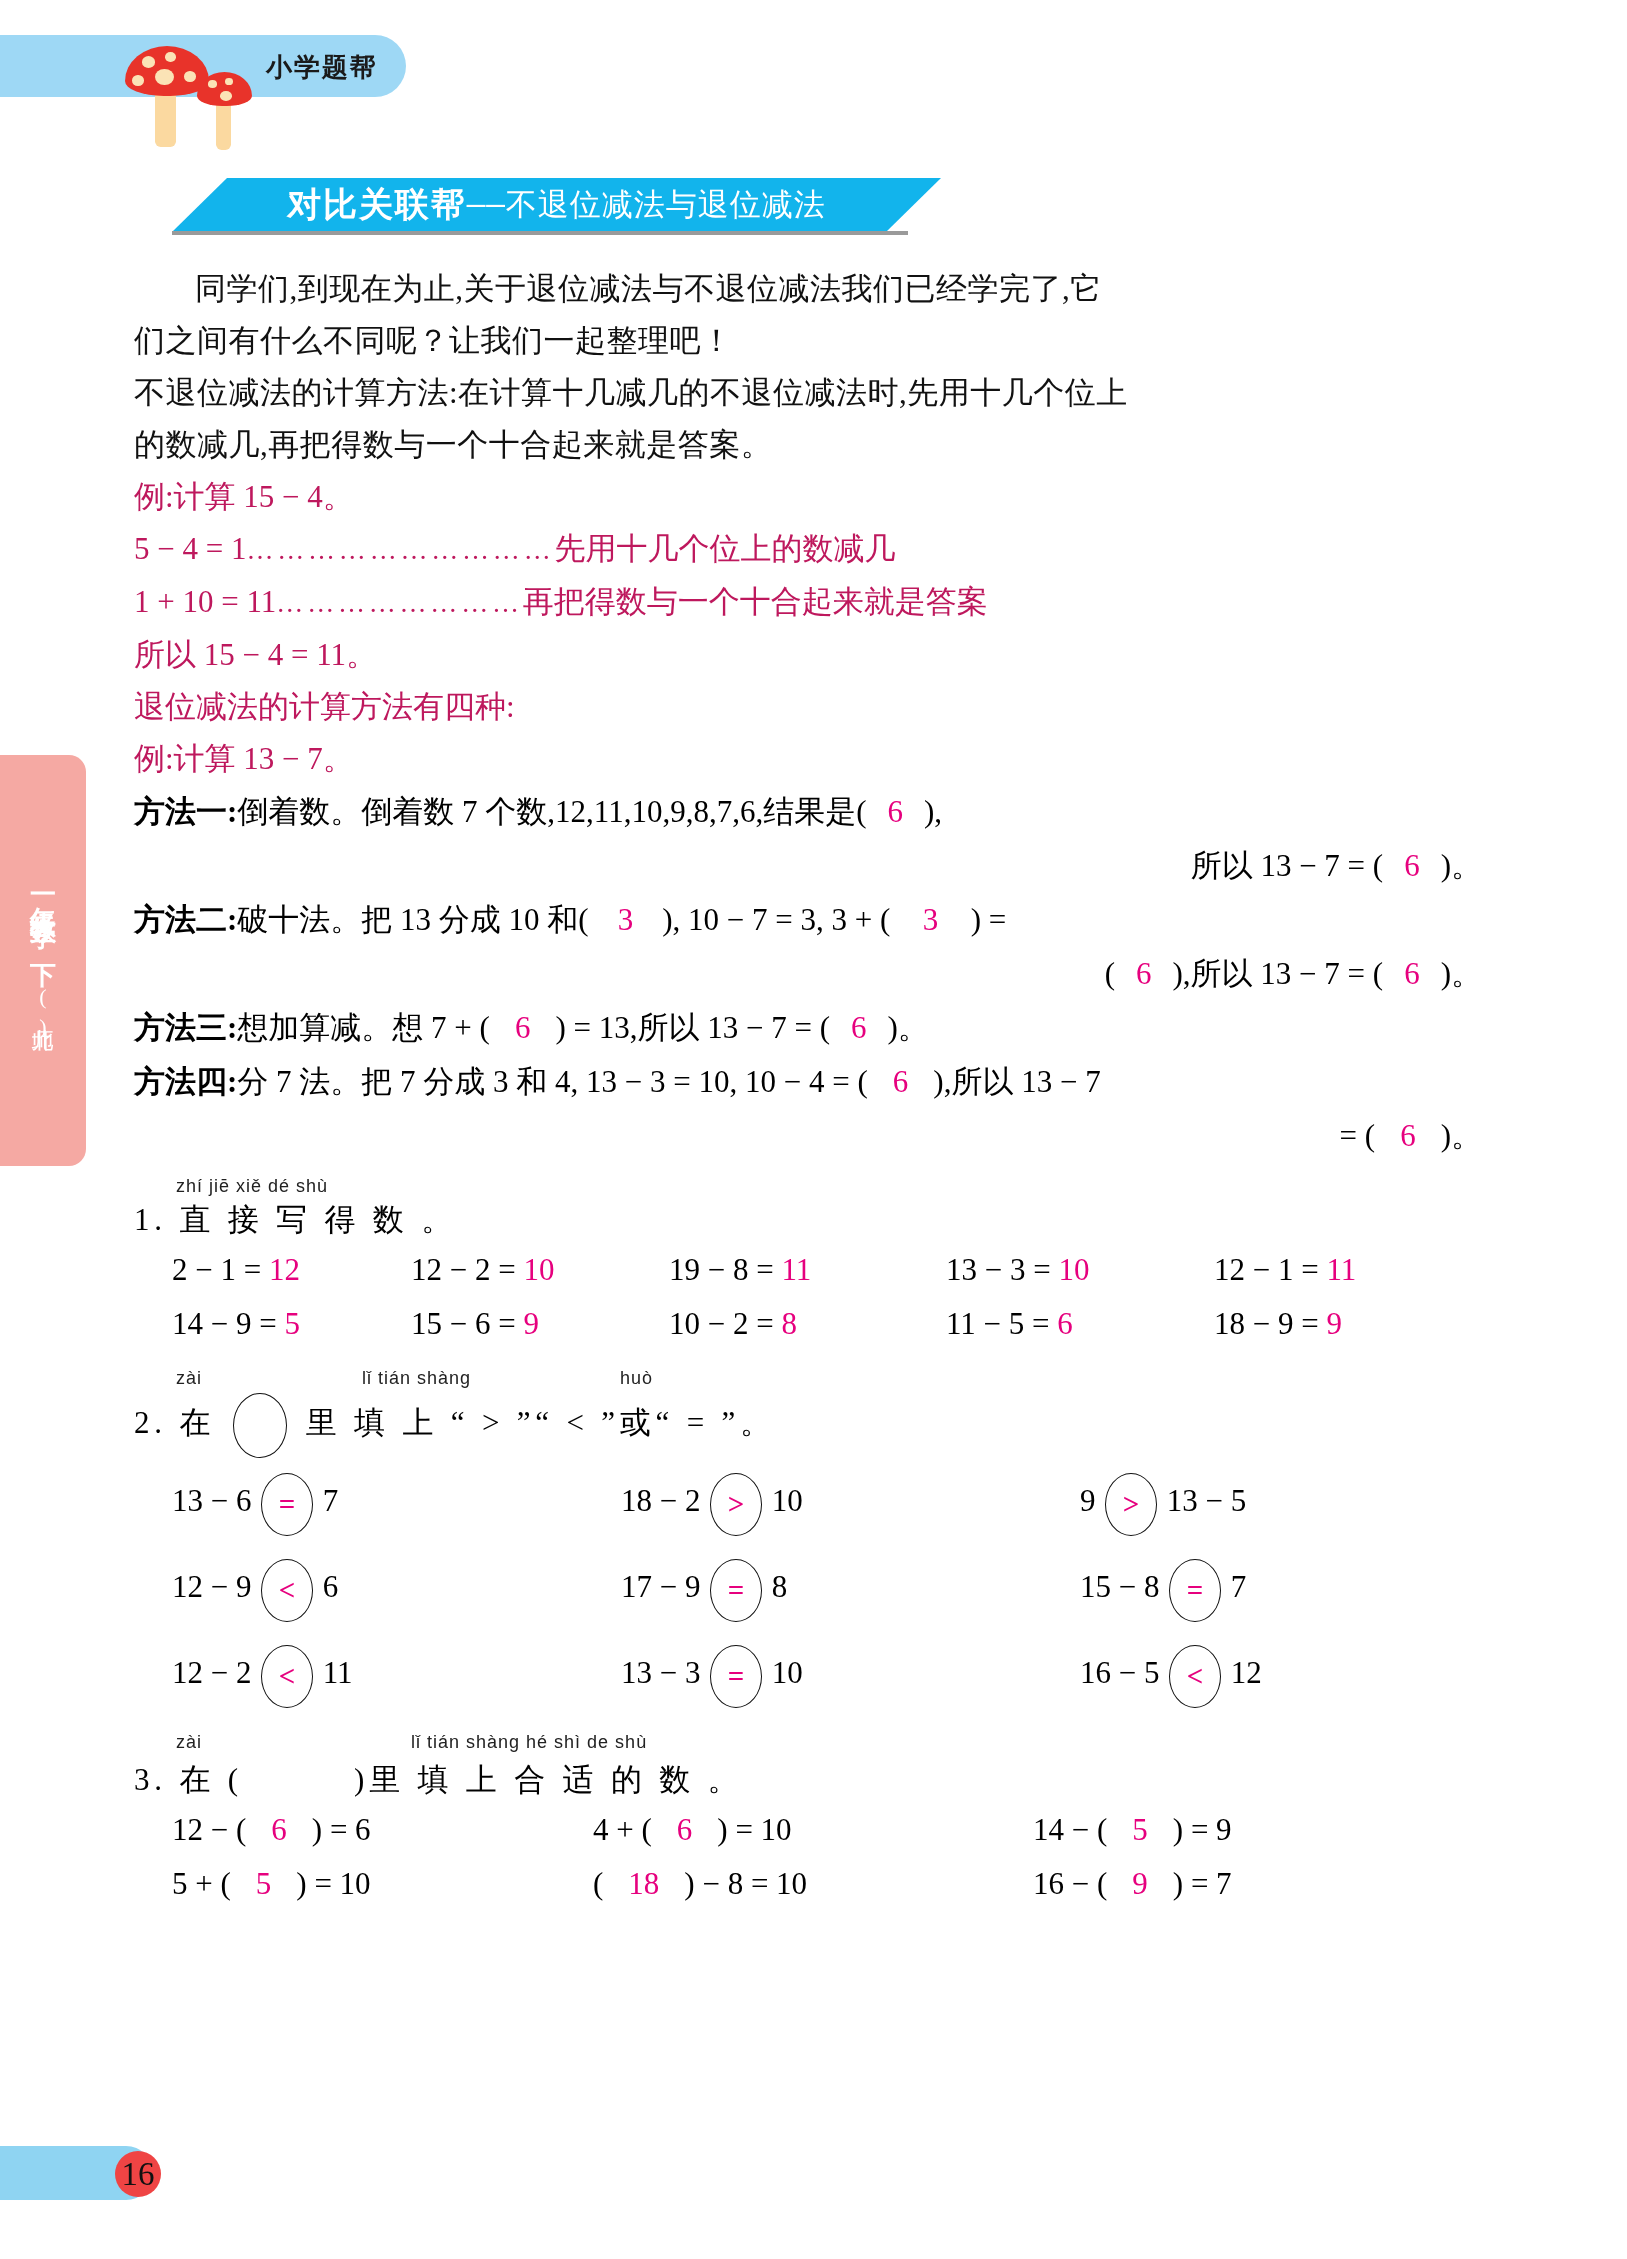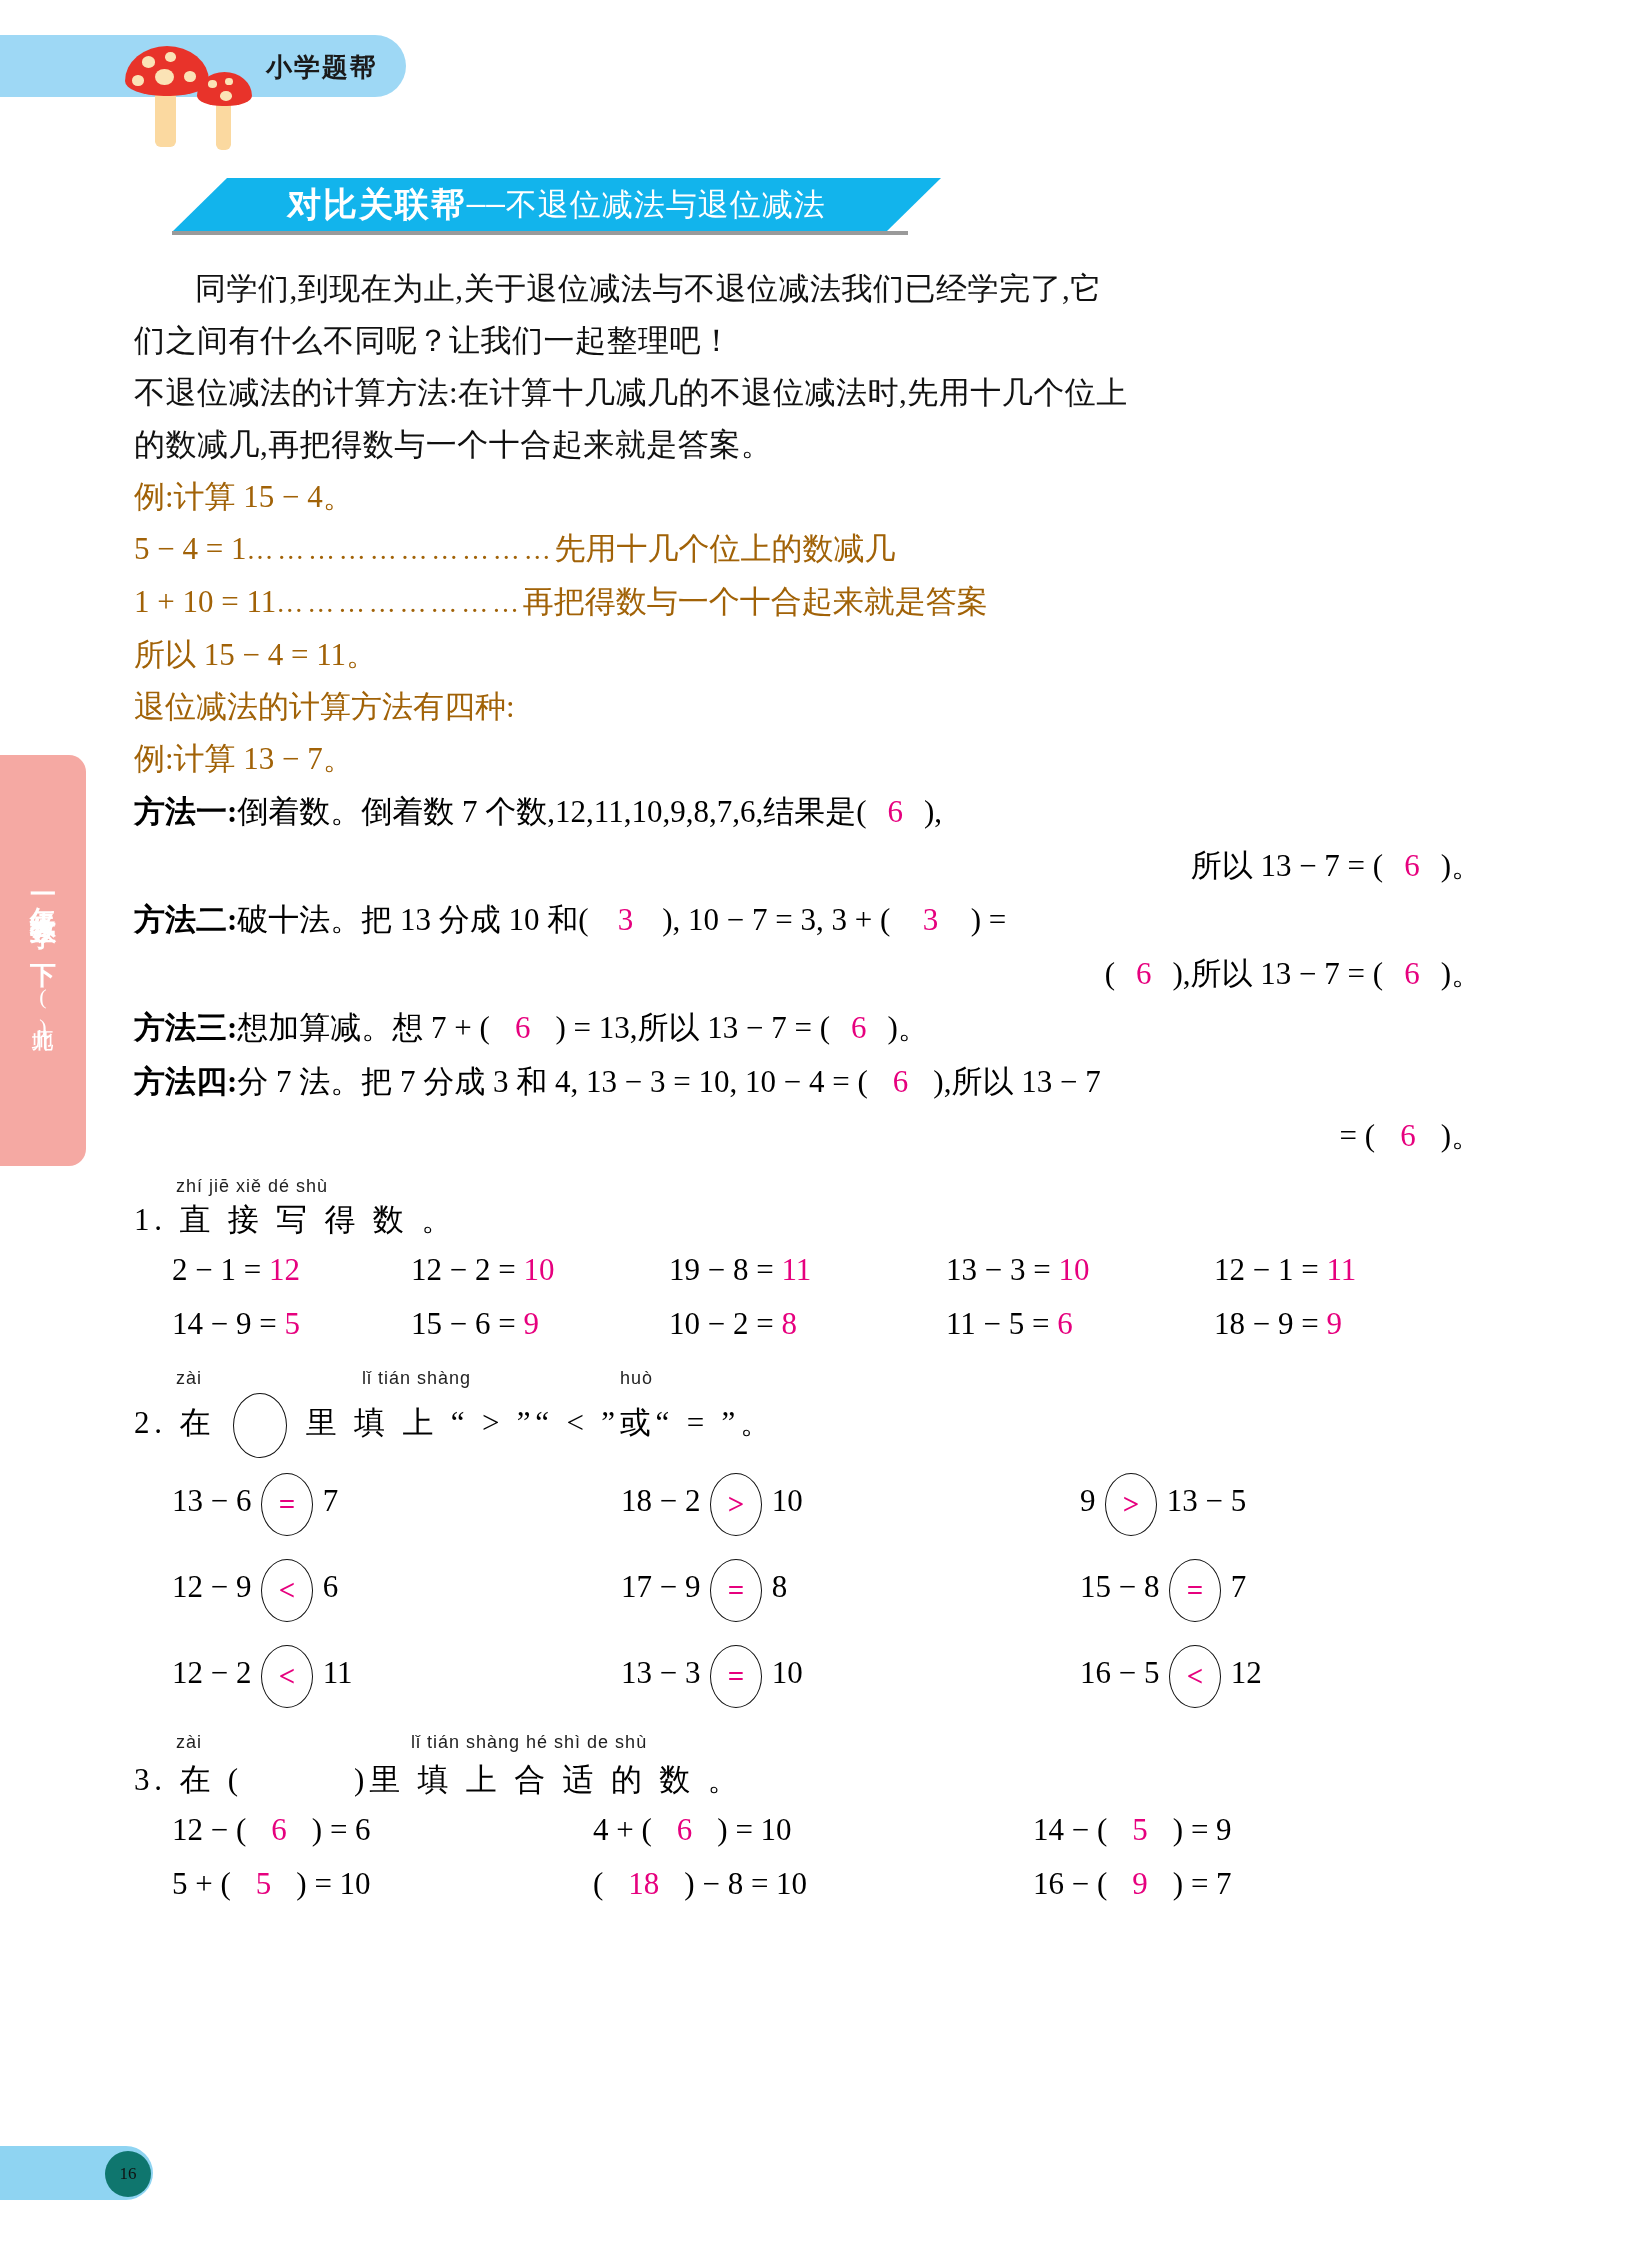--- a/index.html
+++ b/index.html
@@ -58,21 +58,21 @@
   }
   .side-vert .small{font-size:22px;font-weight:400;letter-spacing:1.9px;}
 
   
   .content{position:absolute;left:134px;top:263px;width:1348px;}
   .para{
     font-size:31px;line-height:52px;color:#111;
     font-family:"Liberation Serif",serif;letter-spacing:0.5px;
   }
   .indent{text-indent:61px;}
-  .ln{font-size:31px;line-height:52px;color:#a16207;white-space:nowrap;}
+  .ln{font-size:31px;line-height:52px;color:#be185d;white-space:nowrap;}
   .dots{letter-spacing:3.8px;font-size:27px;}
   .pink{color:#e6007e;}
   .mlabel{font-weight:700;font-size:31px;}
   .mrow{display:flex;align-items:flex-start;}
   .mbody{flex:1;font-size:31px;line-height:54px;}
   .mindent{padding-left:103px;text-align:right;}
 
   
   .py{
     font-family:"Liberation Sans",sans-serif;
@@ -93,24 +93,24 @@
     display:inline-flex;width:52px;height:63px;border:1.9px solid #111;
     border-radius:50%;vertical-align:middle;margin:0 5.7px;
   }
 
   
   .footer-bar{
     position:absolute;left:0;top:2146px;width:153px;height:54px;background:#8fd4f2;
     border-radius:0 27px 27px 0;
   }
   .pagenum{
-    position:absolute;left:105px;top:2151px;
-    width:46px;height:46px;border-radius:50%;background:#0f766e;
+    position:absolute;left:115px;top:2151px;
+    width:46px;height:46px;border-radius:50%;background:#ef4444;
     display:flex;align-items:center;justify-content:center;
-    font-size:17px;color:#111;font-family:"Liberation Serif",serif;
+    font-size:33px;color:#111;font-family:"Liberation Serif",serif;
     border:0;
   }
 </style>
 </head>
 <body>
 
 <div class="top-bar"></div>
 
 <div class="mush" style="left:115px;top:27px;width:105px;height:105px;">
   <div class="stem" style="left:40px;top:48px;width:21px;height:72px;"></div>

